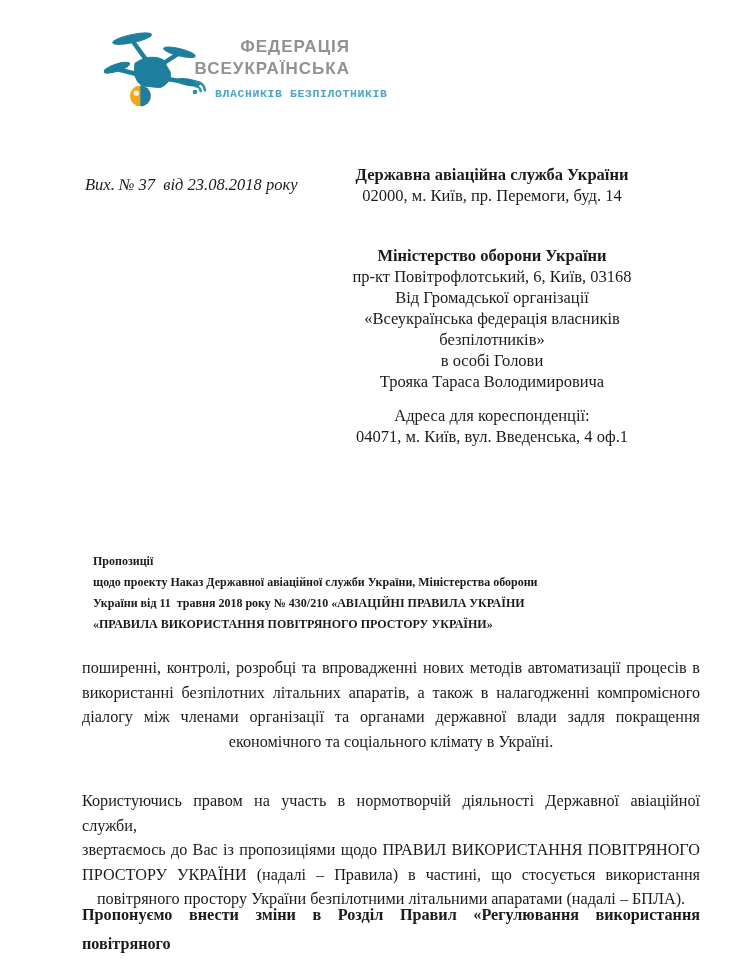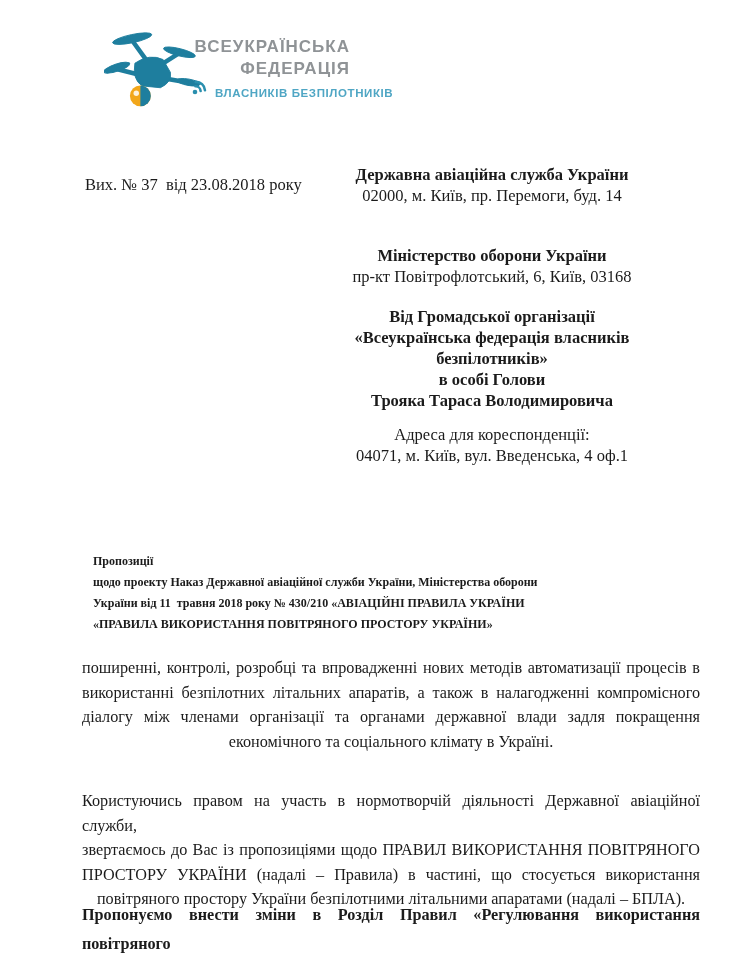--- a/index.html
+++ b/index.html
@@ -14,35 +14,35 @@
   .drone-svg { position:absolute; left:0; top:0; width:100px; height:88px; }
   .logo-text { position:absolute; left:84px; top:10px; width:162px; }
   .logo-title {
     font-family:"Liberation Sans", sans-serif; font-weight:bold;
     font-size:17px; line-height:22px; letter-spacing:1px;
     color:#8f9396; text-align:right; white-space:pre;
   }
   .logo-sub-row { display:flex; align-items:flex-start; margin-top:7px; }
   .wifi-svg { width:26px; height:24px; margin-top:-14px; margin-right:1px; flex:none; }
   .logo-subtitle {
-    font-family:Liberation Sans, sans-serif; font-weight:bold;
+    font-family:Liberation Mono, monospace; font-weight:bold;
     font-size:11.5px; letter-spacing:0.6px; color:#4fa6c4; white-space:pre;
   }
 
   
-  .ref { position:absolute; left:85px; top:175px; font-size:16.5px; white-space:pre; }
+  .ref { position:absolute; left:85px; top:175px; font-size:16.5px; white-space:pre;font-style:italic; }
 
   
   .recipients {
     position:absolute; top:164px; right:38px; width:420px;
     text-align:center; font-size:16.5px; line-height:21px;
   }
   .addr-bold { font-weight:bold; }
   .addr-block-mod  { margin-top:39px; }
-  .addr-block-from { margin-top:19px; font-weight:bold; }
+  .addr-block-from { font-weight:normal; }
   .addr-block-corr { margin-top:13px; }
 
   
   .subject {
     position:absolute; left:82px; top:551px;
     font-weight:bold; font-size:12px; line-height:21px;margin-left:11px;
   }
   .subject .sline { white-space:pre; }
 
   
@@ -66,22 +66,22 @@
         <ellipse cx="14" cy="45" rx="15" ry="4" transform="rotate(-18 14 45)"></ellipse>
         <ellipse cx="93" cy="61" rx="13" ry="3.5" transform="rotate(10 93 61)"></ellipse>
         <path d="M31 15 L49 40 M81 30 L59 44 M16 47 L40 53 M91 61 L62 56" fill="none" stroke-width="5" stroke-linecap="round"></path>
         <path d="M34 40 Q50 29 65 36 L73 50 Q75 61 62 67 L42 65 Q31 58 34 40 Z"></path>
       </g>
       <circle cx="40" cy="76" r="11.5" fill="#f2a71b"></circle>
       <path d="M40 64.5 a11.5 11.5 0 0 1 0 23 Z" fill="#1e7e9e"></path>
       <circle cx="35.5" cy="73" r="3" fill="#ffffff" opacity="0.85"></circle>
     </svg>
     <div class="logo-text">
+      <div class="logo-title">ФЕДЕРАЦІЯ</div>
       <div class="logo-title">ВСЕУКРАЇНСЬКА</div>
-      <div class="logo-title">ФЕДЕРАЦІЯ</div>
       <div class="logo-sub-row">
         <svg class="wifi-svg" viewBox="0 0 26 24" aria-hidden="true">
           <g transform="rotate(42 7 19)" stroke="#2a8fae" fill="none" stroke-width="2.6" stroke-linecap="round">
             <path d="M3.5 14.5 a5 5 0 0 1 7 0"></path>
             <path d="M0.8 11 a8.8 8.8 0 0 1 12.4 0"></path>
           </g>
           <circle cx="7" cy="19" r="2.3" fill="#2a8fae"></circle>
         </svg>
         <span class="logo-subtitle">ВЛАСНИКІВ БЕЗПІЛОТНИКІВ</span>
       </div>

